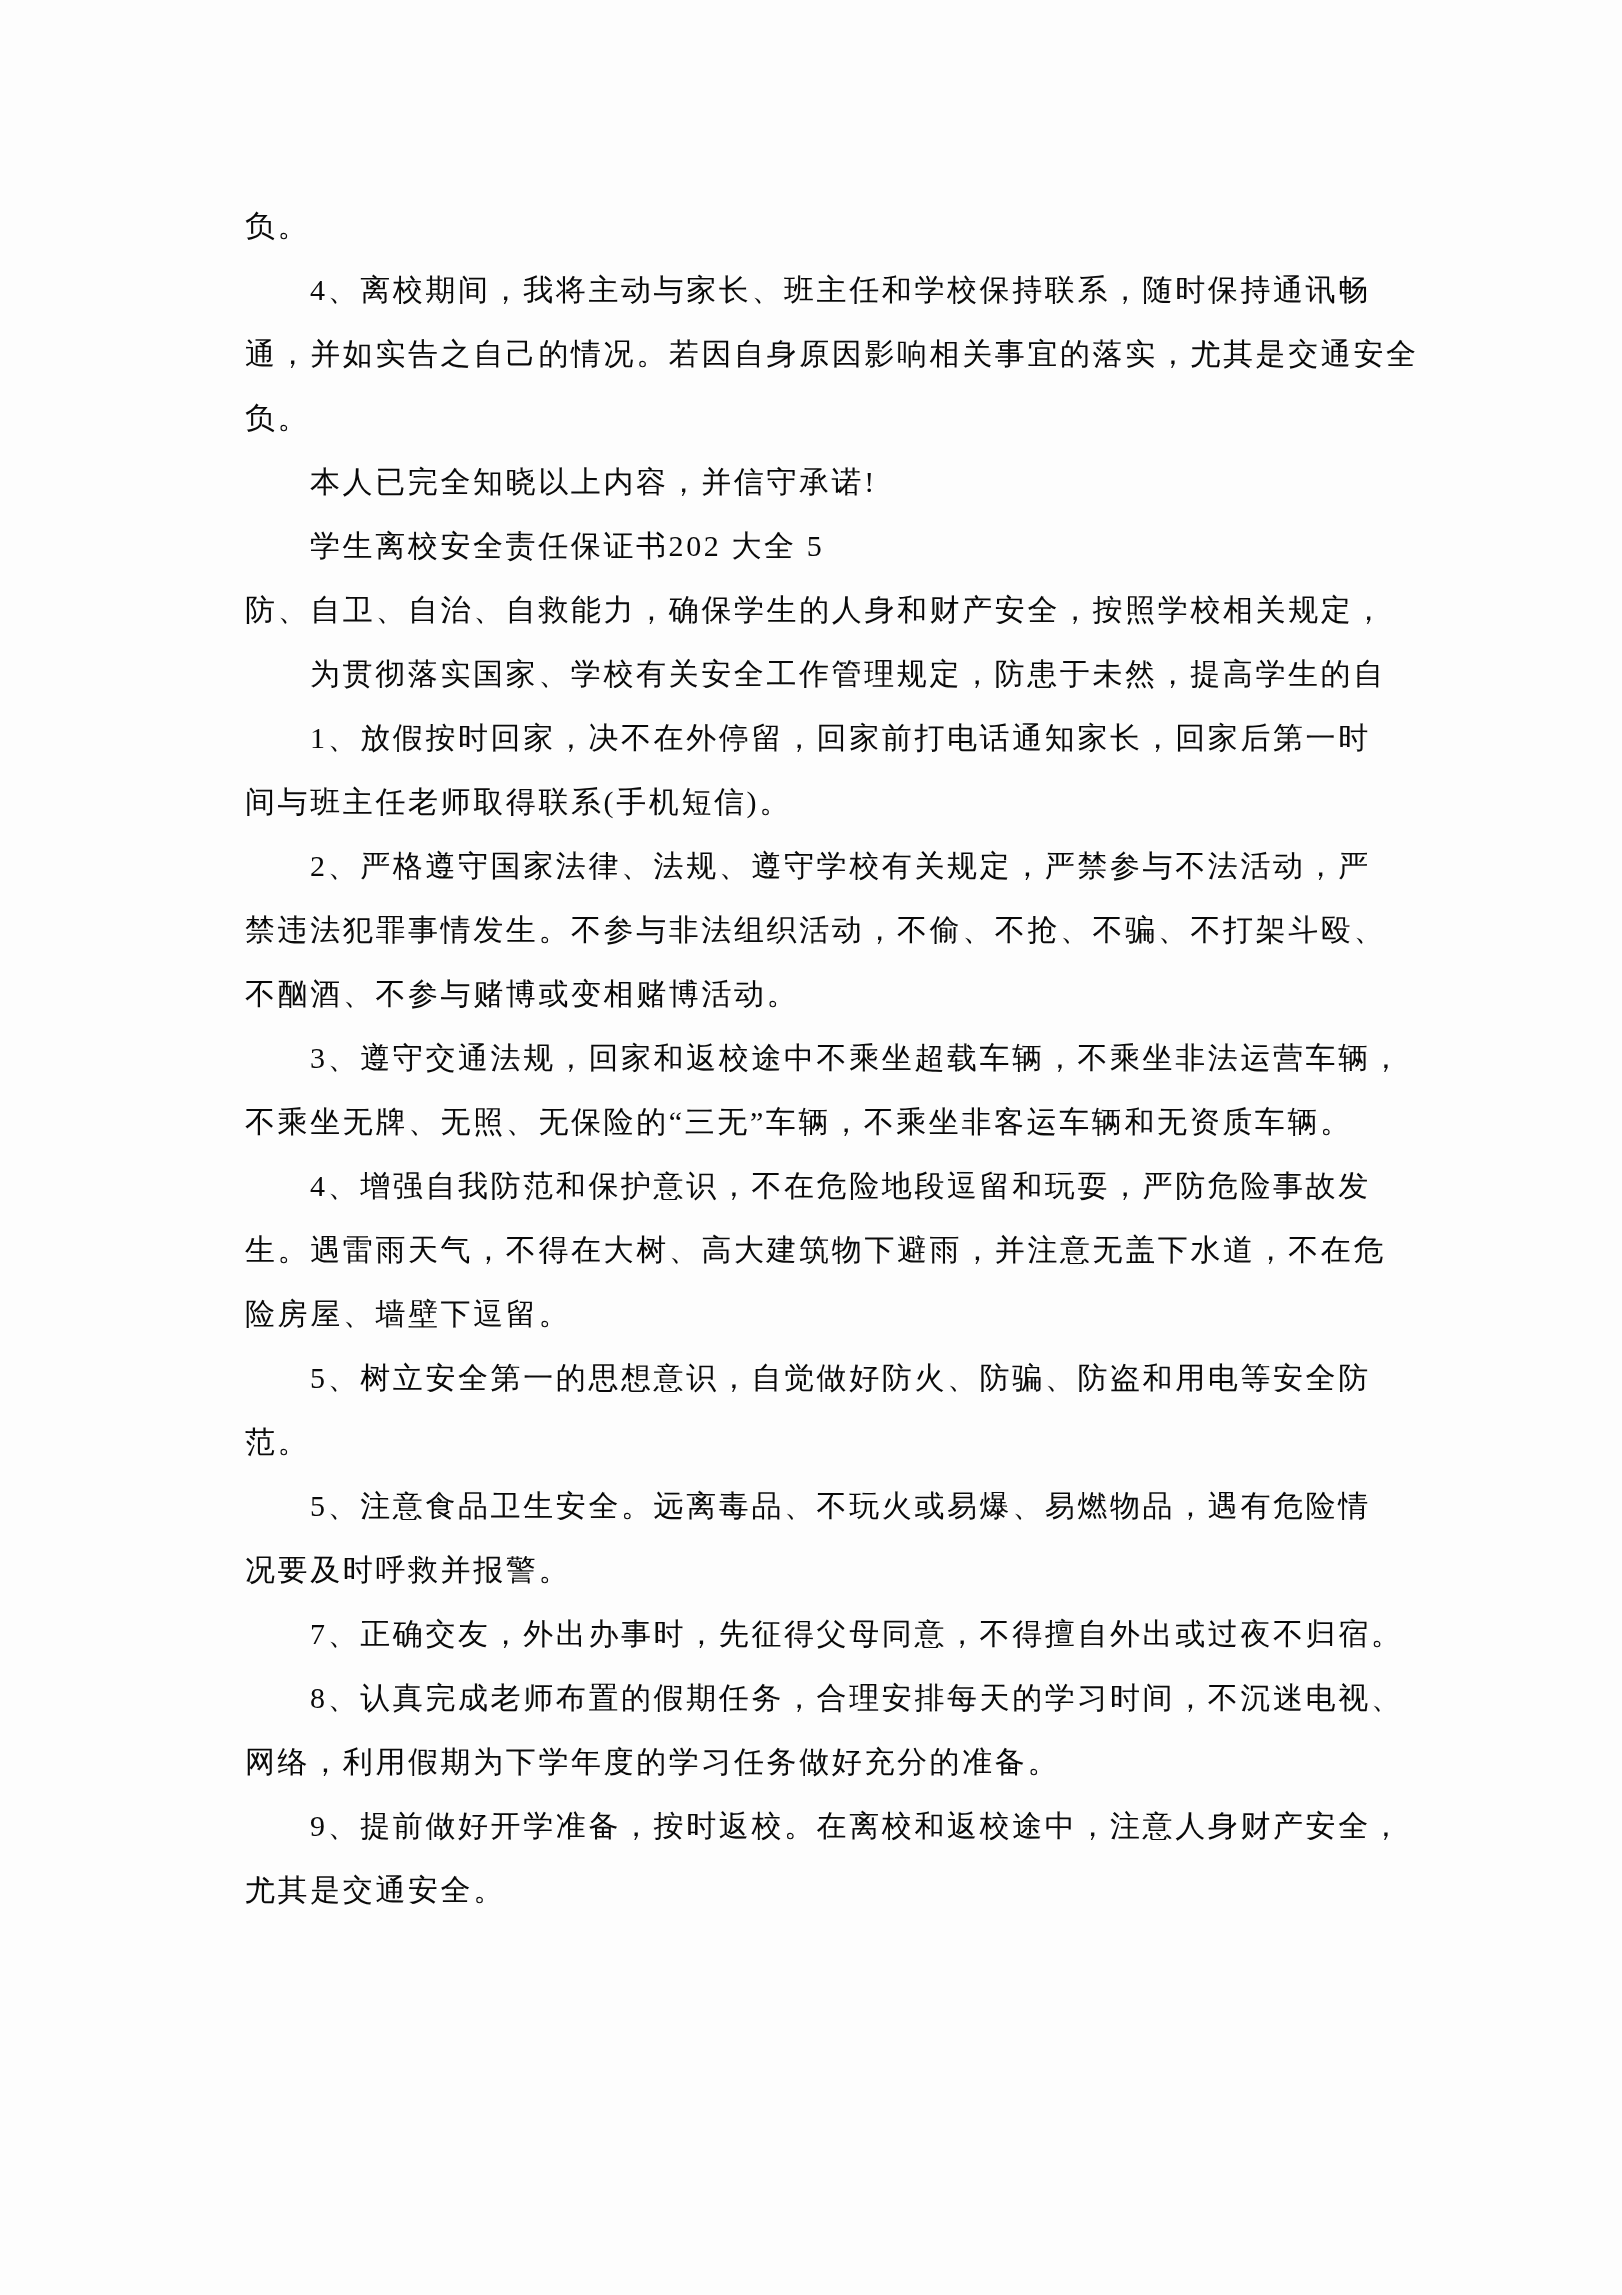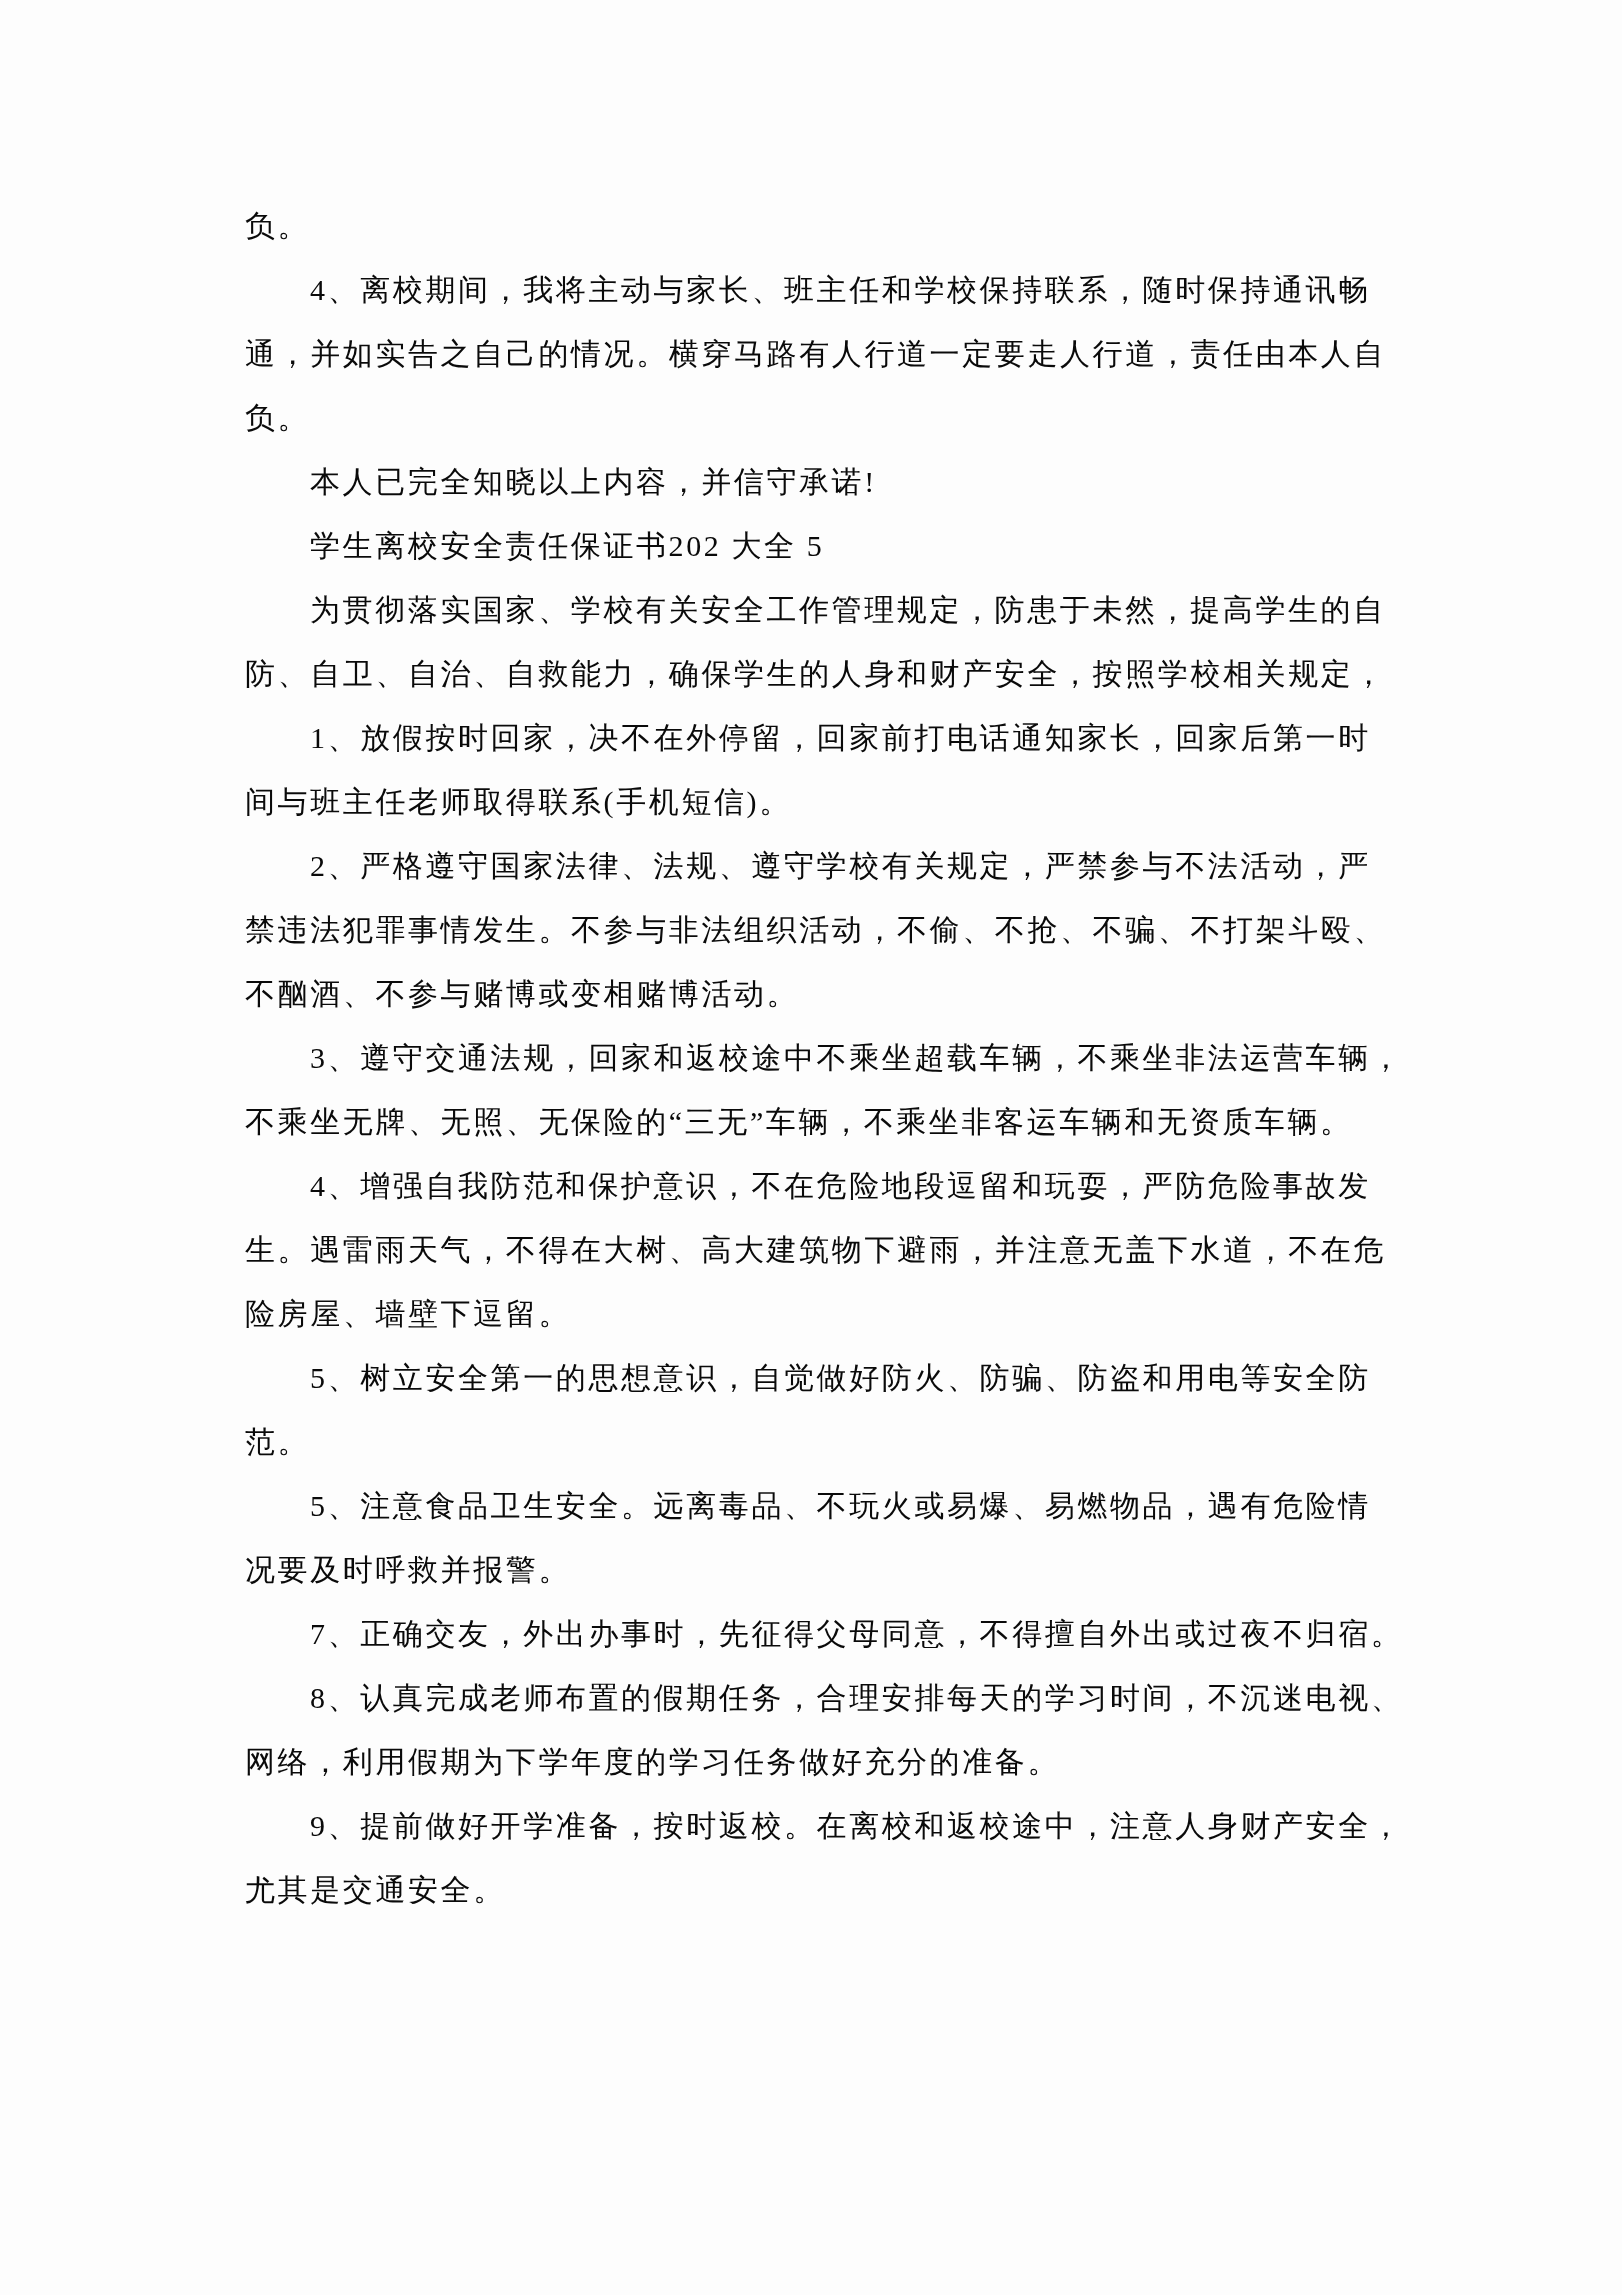--- a/index.html
+++ b/index.html
@@ -34,26 +34,26 @@
     padding-left: 65px;
   }
 </style>
 </head>
 <body>
 
 <div class="page">
   <div class="text-column" id="text-column">
       <div class="line">负。</div>
       <div class="line indent">4、离校期间，我将主动与家长、班主任和学校保持联系，随时保持通讯畅</div>
-      <div class="line">通，并如实告之自己的情况。横穿马路有人行道一定要走人行道，责任由本人自</div>
+      <div class="line">通，并如实告之自己的情况。若因自身原因影响相关事宜的落实，尤其是交通安全</div>
       <div class="line">负。</div>
       <div class="line indent">本人已完全知晓以上内容，并信守承诺!</div>
       <div class="line indent">学生离校安全责任保证书202 大全 5</div>
+      <div class="line">防、自卫、自治、自救能力，确保学生的人身和财产安全，按照学校相关规定，</div>
       <div class="line indent">为贯彻落实国家、学校有关安全工作管理规定，防患于未然，提高学生的自</div>
-      <div class="line">防、自卫、自治、自救能力，确保学生的人身和财产安全，按照学校相关规定，</div>
       <div class="line indent">1、放假按时回家，决不在外停留，回家前打电话通知家长，回家后第一时</div>
       <div class="line">间与班主任老师取得联系(手机短信)。</div>
       <div class="line indent">2、严格遵守国家法律、法规、遵守学校有关规定，严禁参与不法活动，严</div>
       <div class="line">禁违法犯罪事情发生。不参与非法组织活动，不偷、不抢、不骗、不打架斗殴、</div>
       <div class="line">不酗酒、不参与赌博或变相赌博活动。</div>
       <div class="line indent">3、遵守交通法规，回家和返校途中不乘坐超载车辆，不乘坐非法运营车辆，</div>
       <div class="line">不乘坐无牌、无照、无保险的“三无”车辆，不乘坐非客运车辆和无资质车辆。</div>
       <div class="line indent">4、增强自我防范和保护意识，不在危险地段逗留和玩耍，严防危险事故发</div>
       <div class="line">生。遇雷雨天气，不得在大树、高大建筑物下避雨，并注意无盖下水道，不在危</div>
       <div class="line">险房屋、墙壁下逗留。</div>

